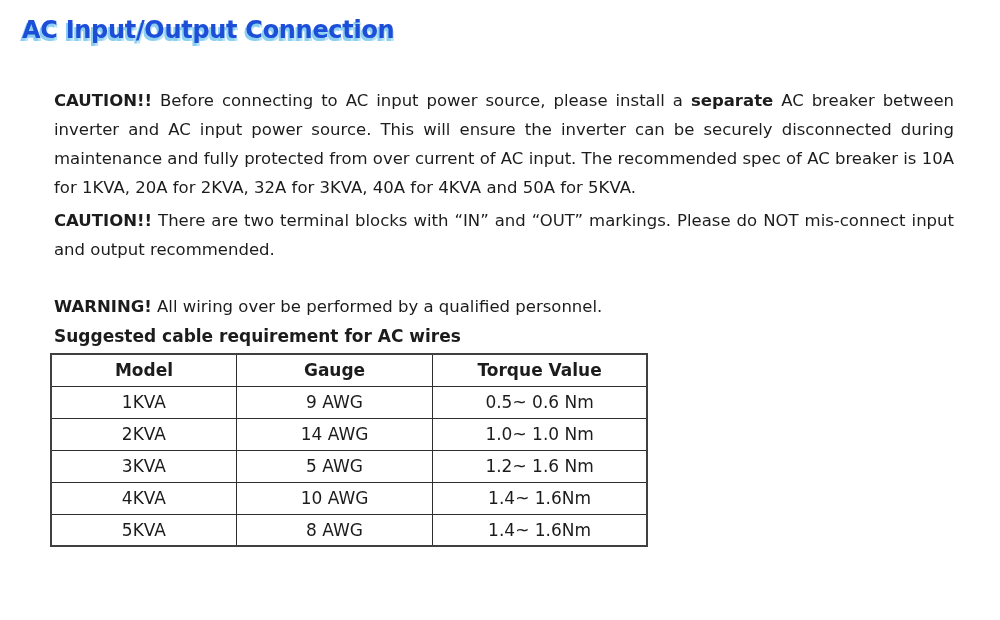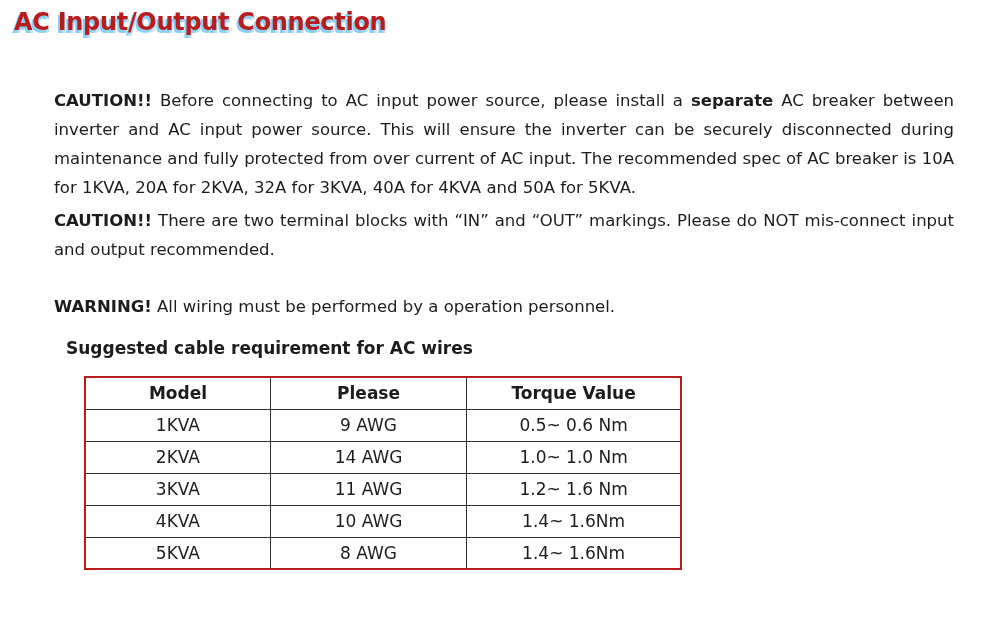--- a/index.html
+++ b/index.html
@@ -14,59 +14,58 @@
     height: 620px;
     background: #ffffff;
     overflow: hidden;
     font-family: "DejaVu Sans", sans-serif;
     color: #1c1c1c;
   }
   .doc-title {
     position: absolute;
     left: 14px;
     top: 8px;
-    margin: 0;
+    margin: 8px;
     font-size: 24px;
     font-weight: bold;
     letter-spacing: -0.3px;
-    color: #b91c1c;
+    color: #1d4ed8;
     text-shadow: -2px 3px 0 #8ccff0, 1px 3px 0 #b9e2f6;
     white-space: nowrap;
   }
   .content {
     position: absolute;
     left: 50px;
     right: 42px;
     top: 82px;
     font-size: 16.5px;
     line-height: 29px;
     text-align: justify;
   }
   .content p { margin: 4px; }
   .bold { font-weight: bold; }
   .warning-group {
     margin-top: 29px;
     line-height: 27px;
   }
   .table-caption {
-    margin: 16px;
+    margin: 4px;
     font-size: 17px;
     font-weight: bold;
     text-align: left;
     line-height: 24px;
   }
   table.cable-table {
     margin-top: 5px;
-    margin-left: 34px;
     border-collapse: collapse;
     width: 598px;
     font-size: 17px;
     line-height: 20px;
     text-align: center;
-    border: 2px solid #b91c1c;
+    border: 2px solid #404040;
   }
   table.cable-table th,
   table.cable-table td {
     border: 1.5px solid #2e2e2e;
     height: 32px;
     padding: 0 4px;
     font-weight: normal;
   }
   table.cable-table th { font-weight: bold; }
   table.cable-table col.c-model  { width: 186px; }
@@ -80,53 +79,53 @@
 
   <h1 class="doc-title">AC Input/Output Connection</h1>
 
   <div class="content">
 
     <p><span class="bold">CAUTION!!</span><span> Before connecting to AC input power source, please install a </span><span class="bold">separate</span><span> AC breaker between inverter and AC input power source. This will ensure the inverter can be securely disconnected during maintenance and fully protected from over current of AC input. The recommended spec of AC breaker is 10A for 1KVA, 20A for 2KVA, 32A for 3KVA, 40A for 4KVA and 50A for 5KVA.</span></p>
 
     <p><span class="bold">CAUTION!!</span><span> There are two terminal blocks with “IN” and “OUT” markings. Please do NOT mis-connect input and output recommended.</span></p>
 
     <div class="warning-group">
-      <p><span class="bold">WARNING!</span><span> All wiring must be performed by a operation personnel.</span></p>
+      <p><span class="bold">WARNING!</span><span> All wiring over be performed by a qualified personnel.</span></p>
 
     </div>
 
     <h3 class="table-caption">Suggested cable requirement for AC wires</h3>
 
     <table class="cable-table">
       <colgroup>
         <col class="c-model">
         <col class="c-gauge">
         <col class="c-torque">
       </colgroup>
       <thead>
         <tr>
           <th>Model</th>
-          <th>Please</th>
+          <th>Gauge</th>
           <th>Torque Value</th>
         </tr>
       </thead>
       <tbody>
         <tr>
           <td>1KVA</td>
           <td>9 AWG</td>
           <td>0.5~ 0.6 Nm</td>
         </tr>
         <tr>
           <td>2KVA</td>
           <td>14 AWG</td>
           <td>1.0~ 1.0 Nm</td>
         </tr>
         <tr>
           <td>3KVA</td>
-          <td>11 AWG</td>
+          <td>5 AWG</td>
           <td>1.2~ 1.6 Nm</td>
         </tr>
         <tr>
           <td>4KVA</td>
           <td>10 AWG</td>
           <td>1.4~ 1.6Nm</td>
         </tr>
         <tr>
           <td>5KVA</td>
           <td>8 AWG</td>

